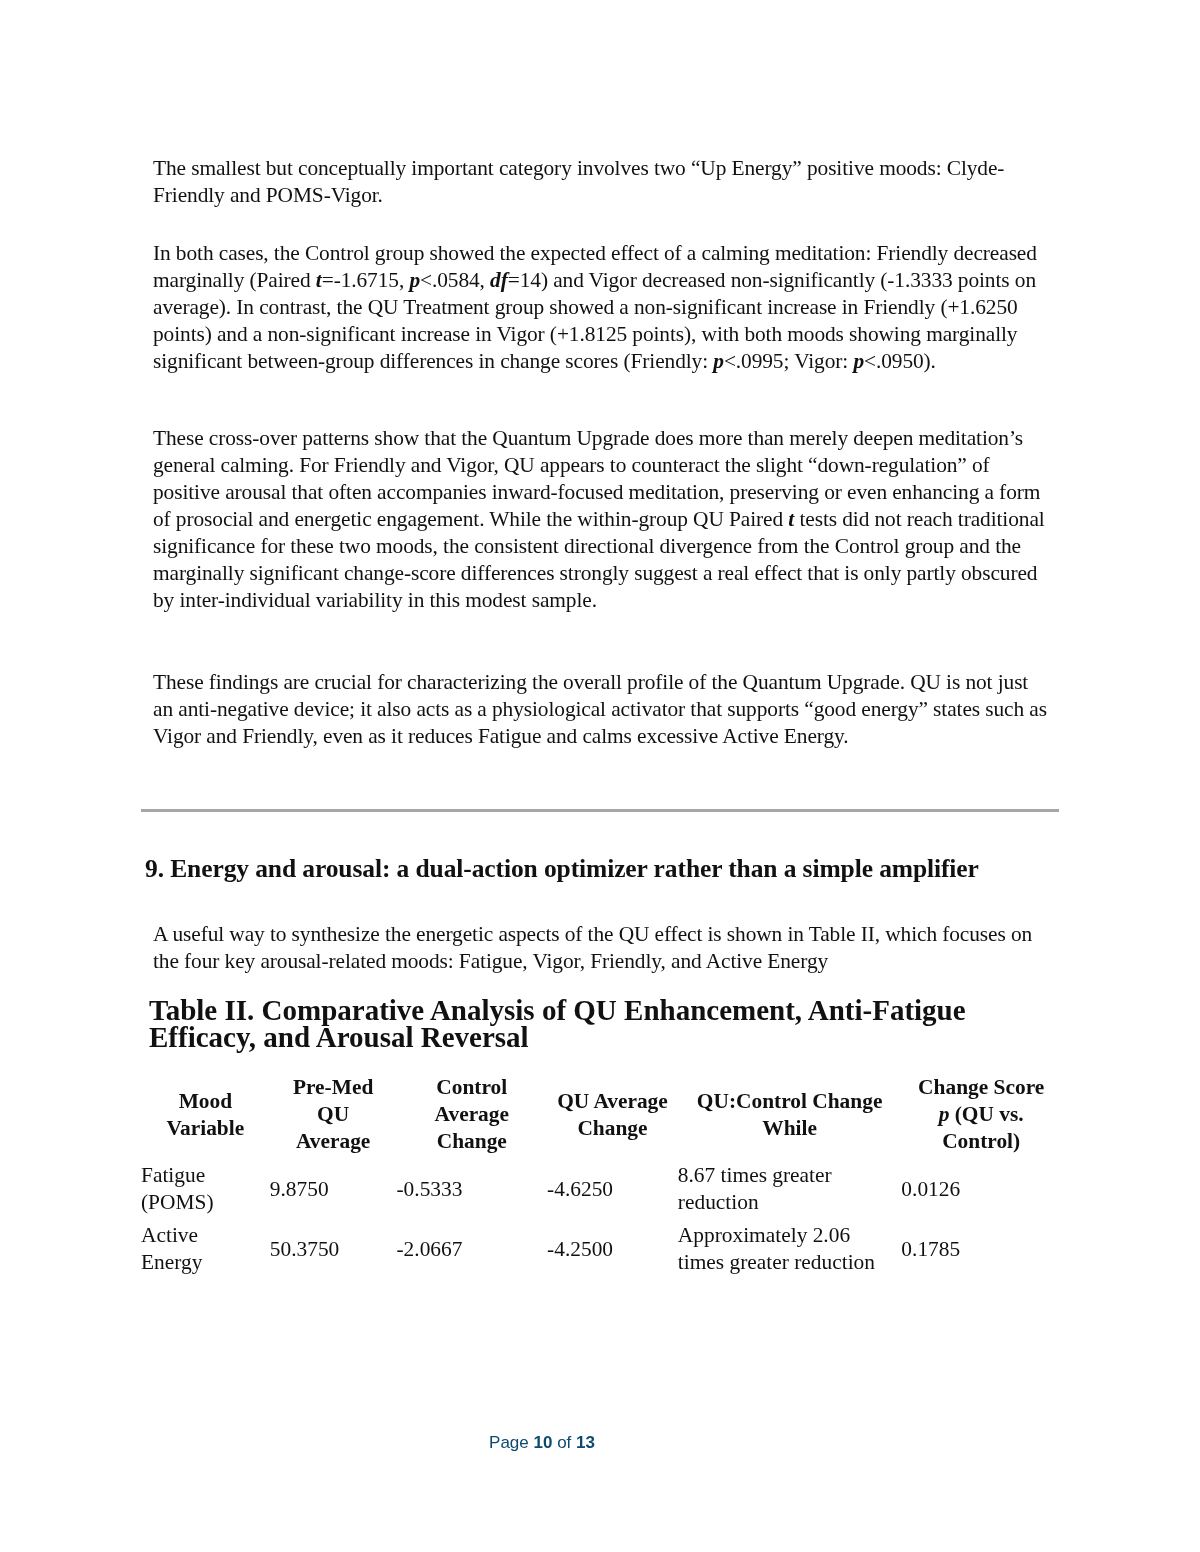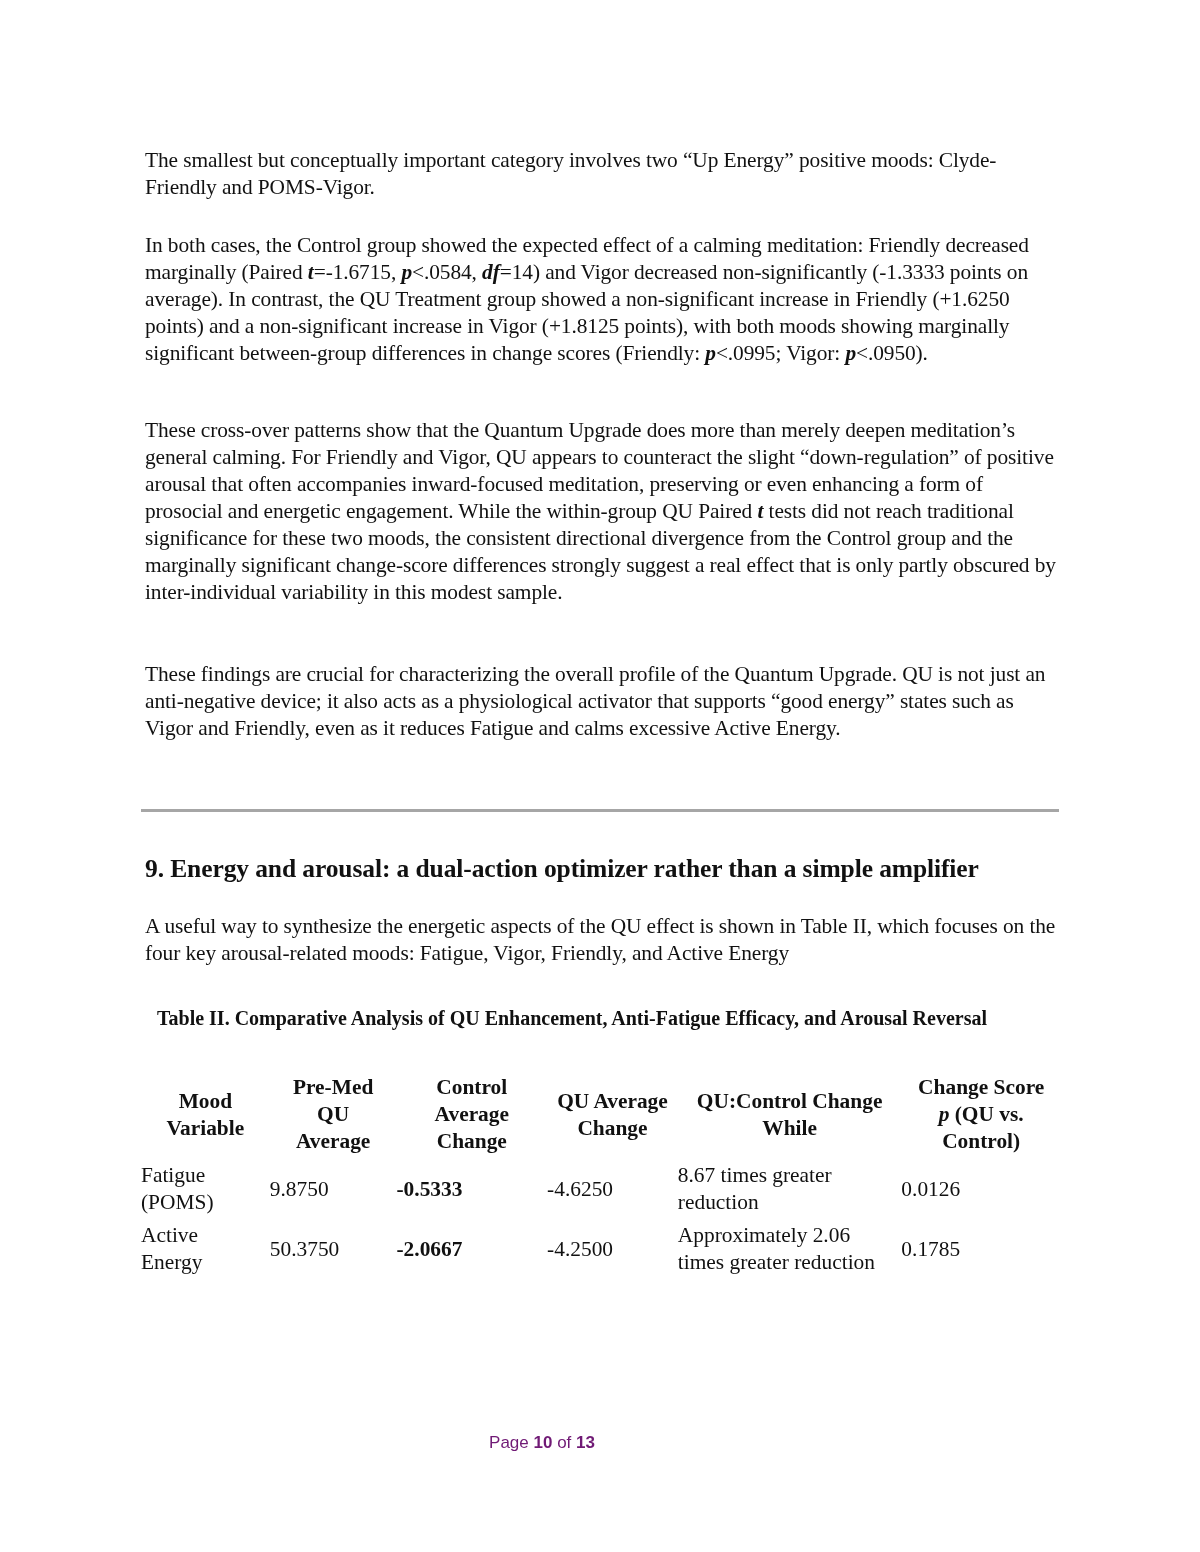--- a/index.html
+++ b/index.html
@@ -2,58 +2,58 @@
 <html><head>
   <meta charset="utf-8">
   <style>
     html, body { margin: 0; padding: 0; background: #ffffff; }
     body {
       width: 1200px; height: 1552px; position: relative; overflow: hidden;
       font-family: "Liberation Serif", serif; color: #111111;
     }
     .page { position: absolute; left: 141px; top: 0; width: 920px; }
     p.para {
-      margin: 4px; font-size: 21.4px; line-height: 27px; letter-spacing: -0.1px;
+      margin: 12px; font-size: 21.4px; line-height: 27px; letter-spacing: -0.1px;
     }
     #p1 { position: absolute; top: 143px; }
     #p2 { position: absolute; top: 228px; }
     #p3 { position: absolute; top: 413px; }
     #p4 { position: absolute; top: 657px; }
     .rule {
       position: absolute; top: 809px; left: 0; width: 918px; height: 3px;
       background: #a6a6a6;
     }
     h2.section {
       position: absolute; top: 848px; left: 0; margin: 4px;
       font-size: 25.5px; font-weight: bold; line-height: 34px; letter-spacing: -0.1px;
     }
     #p5 { position: absolute; top: 909px; }
     .caption {
-      position: absolute; top: 989px; left: 0; margin: 16px; width: 920px;
-      font-size: 20px; font-weight: bold; line-height: 27px;
+      position: absolute; top: 989px; left: 0; margin: 8px; width: 920px;
+      font-size: 29px; font-weight: bold; line-height: 27px;
     }
     table.data {
       position: absolute; top: 1074px; left: 0;
       border-collapse: collapse; font-size: 21.4px; line-height: 27px;
     }
     table.data th {
       font-weight: bold; text-align: center; vertical-align: middle; padding: 0 0 4px 0;
     }
     table.data td { vertical-align: middle; padding: 3px 0; text-align: left; }
     .c0 { width: 129px; }
     .c1 { width: 127px; }
-    .c2 { width: 151px; font-weight: bold; }
+    .c2 { width: 151px; }
     .c3 { width: 131px; }
     .c4 { width: 224px; }
     .c5 { width: 160px; }
     table.data th.c0 { text-align: center; }
     table.data td.c1 { padding-left: 0; }
     .footer {
       position: absolute; top: 1433px; left: 0; width: 1084px; text-align: center;
-      font-family: "Liberation Sans", sans-serif; font-size: 17px; color: #701a75;
+      font-family: "Liberation Sans", sans-serif; font-size: 17px; color: #0c4a6e;
     }
     .footer b { font-weight: bold; }
     i, em { font-style: italic; }
   </style>
 </head>
 <body>
 
 <div class="page">
 
   <p class="para" id="p1">The smallest but conceptually important category involves two “Up Energy” positive moods: Clyde-Friendly and POMS-Vigor.</p>

